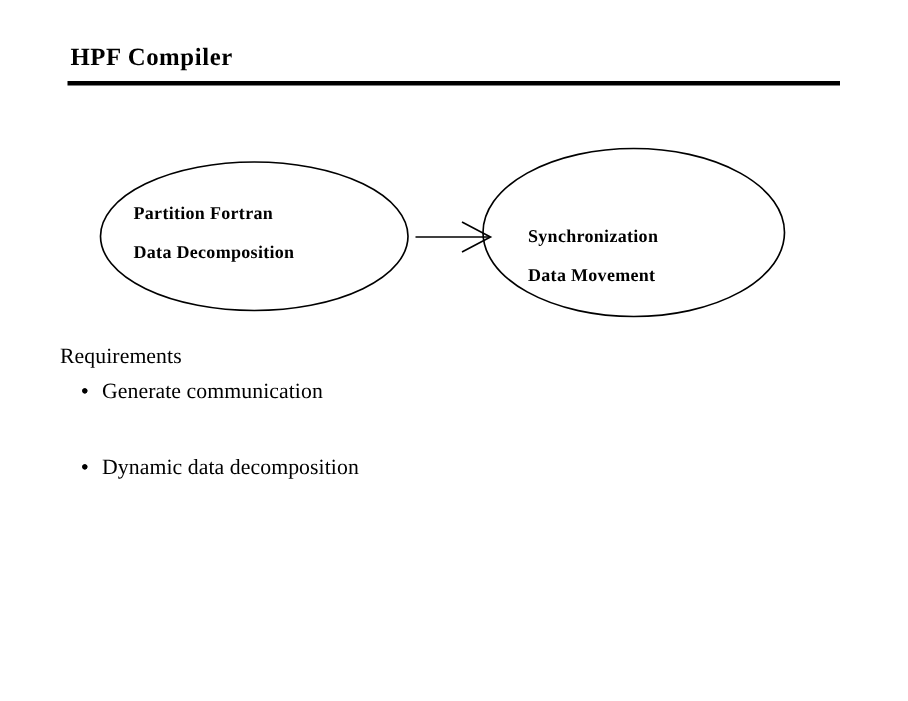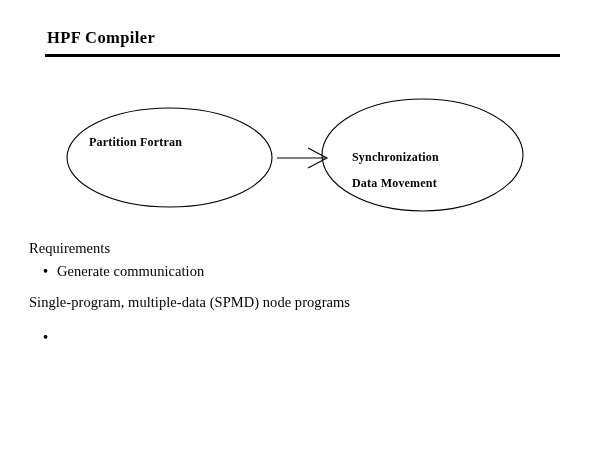--- a/index.html
+++ b/index.html
@@ -59,24 +59,23 @@
   #l-line2 { left: 89px;  top: 161px; }
 
   
   #r-line1 { left: 352px; top: 124px; }
   #r-line2 { left: 352px; top: 150px; }
   #r-line3 { left: 352px; top: 176px; }
 
   
   #body {
     position: absolute;
-    left: 29px;
+    left: 40px;
     top: 231px;
     width: 520px;
-    margin-top: 10px;
   }
   .para {
     font-size: 14.5px;
     line-height: 1;
     margin: 0 0 0 0;
     white-space: nowrap;
     letter-spacing: 0.05px;
   }
   .para.head { margin-bottom: 7px; }
   .bullets {
@@ -116,49 +115,50 @@
     <ellipse cx="169.5" cy="157.5" rx="102.5" ry="49.5" fill="none" stroke="#000000" stroke-width="1.1"></ellipse>
 
     <ellipse cx="422.5" cy="155" rx="100.5" ry="56" fill="none" stroke="#000000" stroke-width="1.1"></ellipse>
 
     <line x1="277" y1="158" x2="326" y2="158" stroke="#000000" stroke-width="1.1"></line>
 
     <path d="M 308 148 L 327 158 L 308 168" fill="none" stroke="#000000" stroke-width="1.1" stroke-linecap="butt" stroke-linejoin="miter"></path>
   </svg>
 
   <div class="ellipse-text" id="l-line1">Partition Fortran</div>
+  <div class="ellipse-text" id="l-line2">Data Decomposition</div>
 
   <div class="ellipse-text" id="r-line2">Synchronization</div>
   <div class="ellipse-text" id="r-line3">Data Movement</div>
 
   <div id="body">
 
     <div class="para head">Requirements</div>
 
     <ul class="bullets">
       <li>
         <span class="bullet-dot">•</span>
       </li>
       <li>
         <span class="bullet-dot">•</span>
         <span>Generate communication</span>
       </li>
     </ul>
 
     <div class="spacer-sm"></div>
 
-    <div class="para">Single-program, multiple-data (SPMD) node programs</div>
 
     <div class="spacer-md"></div>
 
 
     <ul class="bullets">
       <li>
         <span class="bullet-dot">•</span>
       </li>
       <li>
         <span class="bullet-dot">•</span>
+        <span>Dynamic data decomposition</span>
       </li>
     </ul>
 
   </div>
 
 </div>
 
 </body></html>

